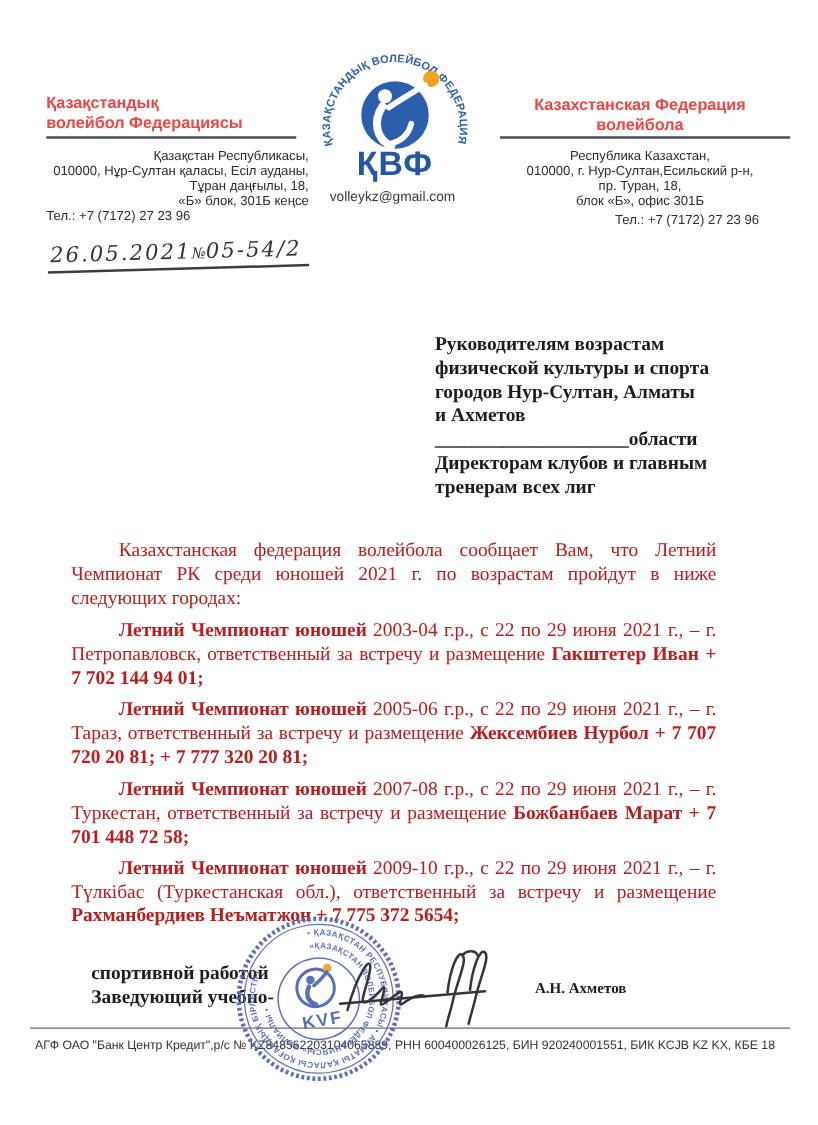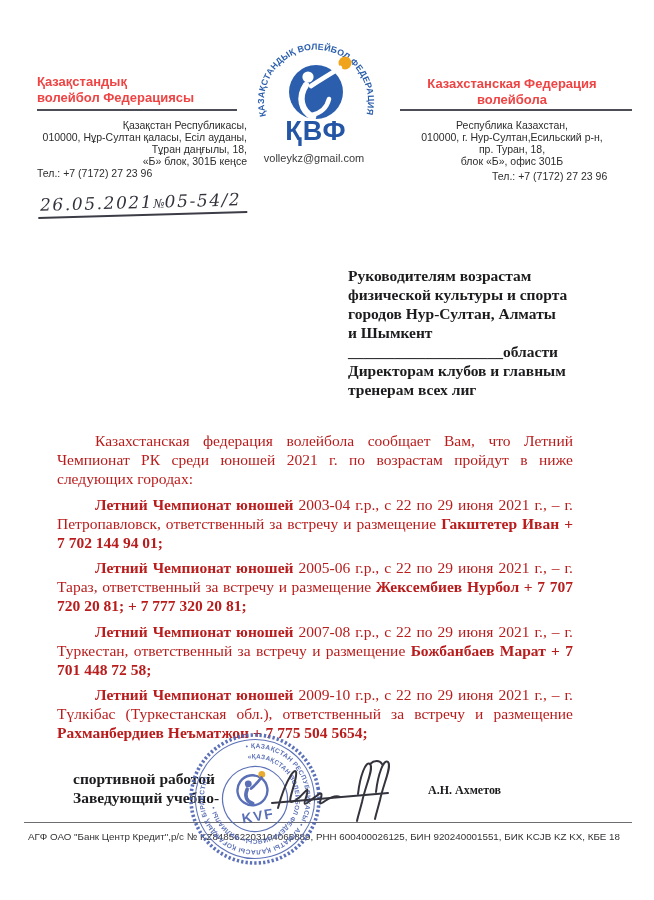--- a/index.html
+++ b/index.html
@@ -101,32 +101,32 @@
   <div class="logo-email">volleykz@gmail.com</div>
 
   <div class="ref-line">
     <span>26.05.2021</span><span class="no">№</span><span>05-54/2</span>
   </div>
 
   <div class="addressee">
       <div>Руководителям возрастам</div>
       <div>физической культуры и спорта</div>
       <div>городов Нур-Султан, Алматы</div>
-      <div>и Шымкент</div>
+      <div>и Ахметов</div>
       <div>____________________области</div>
       <div>Директорам клубов и главным</div>
       <div>тренерам всех лиг</div>
     </div>
 
   <div class="body-text">
       <p><span>Казахстанская федерация волейбола сообщает Вам, что Летний Чемпионат РК среди юношей 2021 г. по возрастам пройдут в ниже следующих городах:</span></p>
       <p><span class="b">Летний Чемпионат юношей</span><span> 2003-04 г.р., с 22 по 29 июня 2021 г., – г. Петропавловск, ответственный за встречу и размещение </span><span class="b">Гакштетер Иван + 7 702 144 94 01;</span></p>
       <p><span class="b">Летний Чемпионат юношей</span><span> 2005-06 г.р., с 22 по 29 июня 2021 г., – г. Тараз, ответственный за встречу и размещение </span><span class="b">Жексембиев Нурбол + 7 707 720 20 81; + 7 777 320 20 81;</span></p>
       <p><span class="b">Летний Чемпионат юношей</span><span> 2007-08 г.р., с 22 по 29 июня 2021 г., – г. Туркестан, ответственный за встречу и размещение </span><span class="b">Божбанбаев Марат + 7 701 448 72 58;</span></p>
-      <p><span class="b">Летний Чемпионат юношей</span><span> 2009-10 г.р., с 22 по 29 июня 2021 г., – г. Түлкібас (Туркестанская обл.), ответственный за встречу и размещение </span><span class="b">Рахманбердиев Неъматжон + 7 775 504 5654;</span></p>
+      <p><span class="b">Летний Чемпионат юношей</span><span> 2009-10 г.р., с 22 по 29 июня 2021 г., – г. Түлкібас (Туркестанская обл.), ответственный за встречу и размещение </span><span class="b">Рахманбердиев Неъматжон + 7 775 372 5654;</span></p>
     </div>
 
   <div class="sig-title">
       <div>спортивной работой</div>
       <div>Заведующий учебно-</div>
     </div>
   <div class="sig-name">А.Н. Ахметов</div>
 
   <div class="footer-rule"></div>
   <div class="footer-text">АГФ ОАО "Банк Центр Кредит",р/с № KZ848562203104065889, РНН 600400026125, БИН 920240001551, БИК KCJB KZ KX, КБЕ 18</div>

